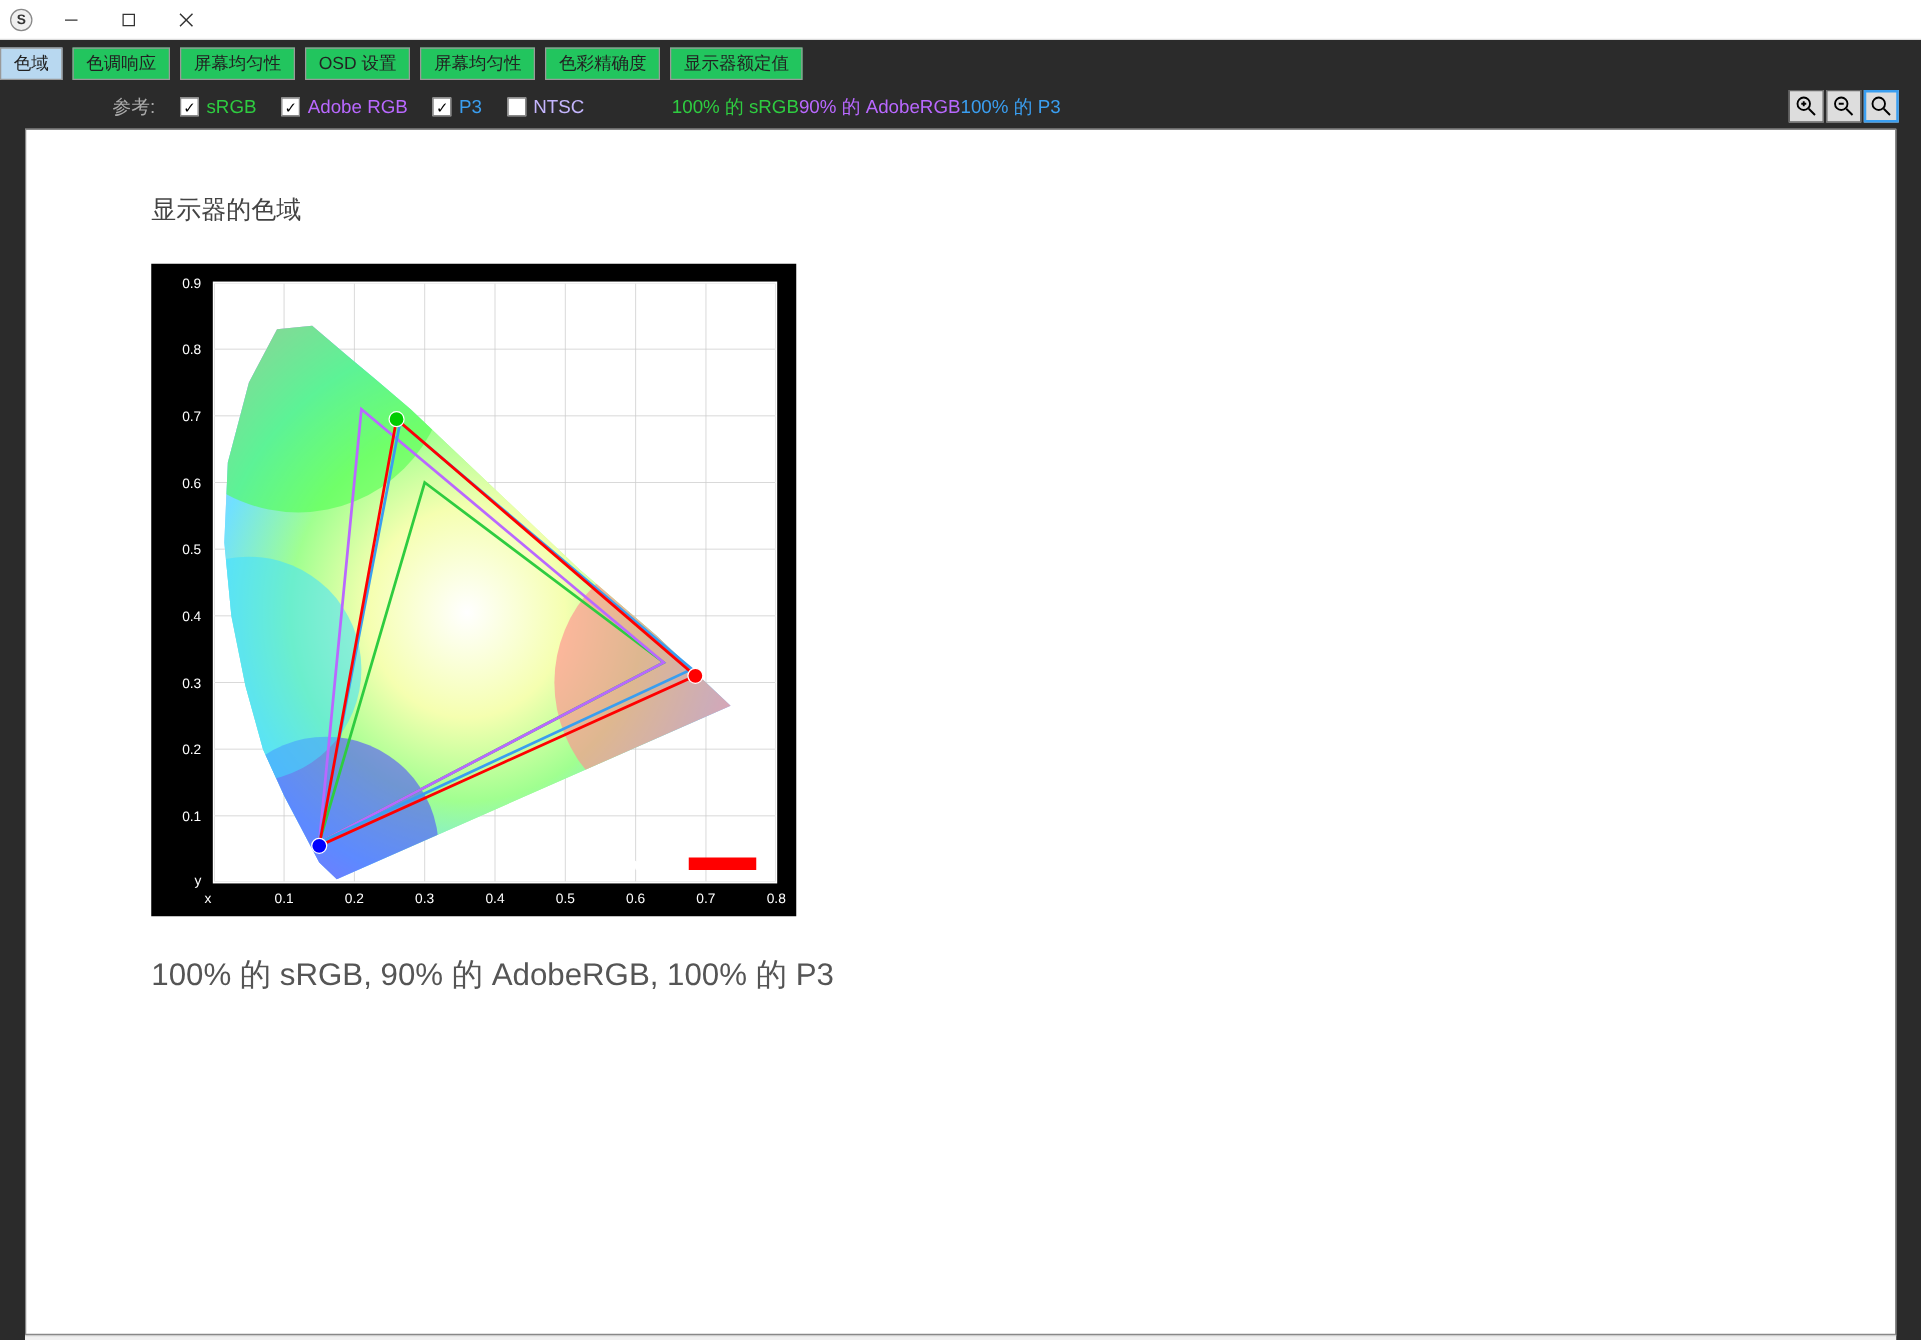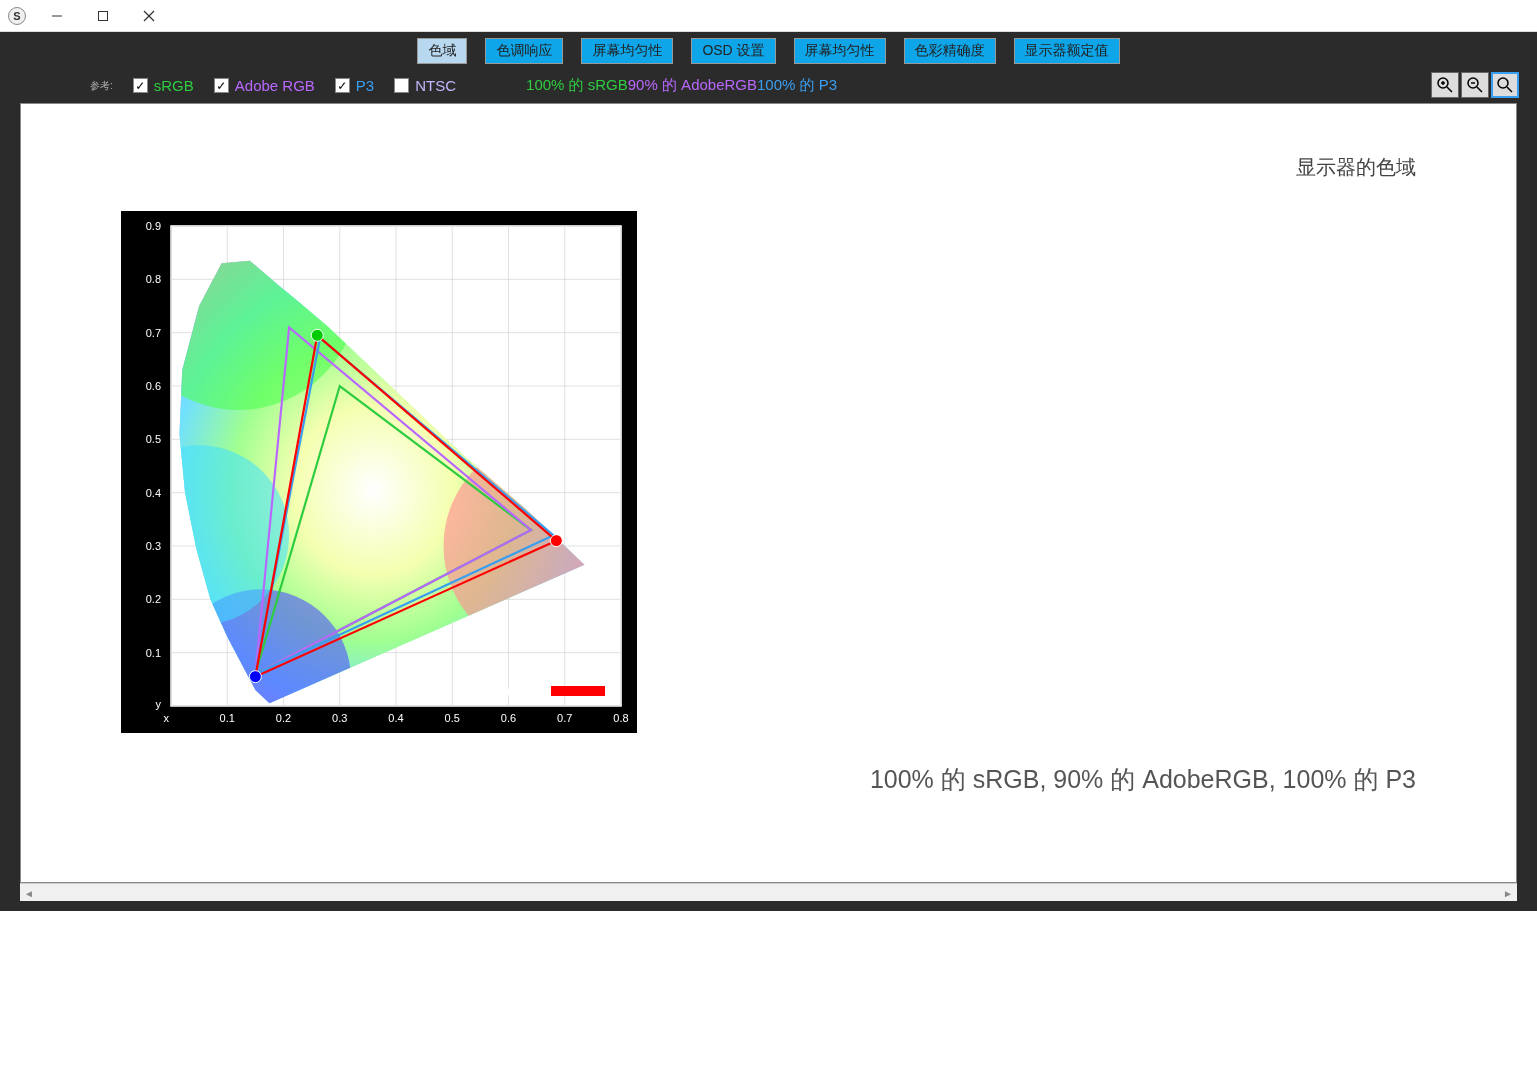--- a/index.html
+++ b/index.html
@@ -10,42 +10,42 @@
     .titlebar .app-icon { width: 18px; height: 18px; border: 1px solid #888; border-radius: 50%; display: flex; align-items: center; justify-content: center; font-size: 11px; font-weight: bold; color: #333; margin-right: 8px; background: #f0f0f0; }
     .titlebar .title { font-size: 14px; color: #333; flex: 1; }
     .titlebar .window-controls { display: flex; }
     .titlebar .wc-btn { width: 46px; height: 32px; display: flex; align-items: center; justify-content: center; }
     .titlebar .wc-btn svg { width: 12px; height: 12px; }
 
     
     .dark-container { background: #2b2b2b; padding-top: 6px; padding-bottom: 10px; }
 
     
-    .tab-bar { display: flex; justify-content: center; gap: 18px; }
-    .tab-bar .tab { background: #0ea5e9; padding: 3px 10px; font-size: 14px; color: #222; border: 1px solid #999; cursor: pointer; }
+    .tab-bar { display: flex; justify-content: flex-start; gap: 8px; }
+    .tab-bar .tab { background: #22c55e; padding: 3px 10px; font-size: 14px; color: #222; border: 1px solid #999; cursor: pointer; }
     .tab-bar .tab.active { background: #b8d8f0; }
 
     
     .ref-bar { display: flex; align-items: center; padding: 12px 30px 8px 90px; gap: 10px; position: relative; }
-    .ref-bar .ref-label { color: #aaa; font-size: 10px; }
+    .ref-bar .ref-label { color: #aaa; font-size: 15px; }
     .ref-bar .ref-item { display: inline-flex; align-items: center; gap: 6px; font-size: 15px; padding-left: 10px; }
     .ref-bar .chk { width: 15px; height: 15px; border: 1px solid #888; background: #fff; display: inline-flex; align-items: center; justify-content: center; cursor: pointer; }
     .ref-bar .chk.checked::after { content: "✓"; font-size: 12px; color: #000; line-height: 1; }
     .ref-summary { display: flex; margin-left: 60px; font-size: 15px; }
     .ref-summary .s-srgb { color: #2ecc40; }
     .ref-summary .s-adobe { color: #b968ff; }
     .ref-summary .s-p3 { color: #3a9ef0; }
 
     .zoom-controls { position: absolute; right: 18px; top: 8px; display: flex; gap: 2px; }
     .zoom-controls .zbtn { width: 28px; height: 26px; border: 1px solid #666; background: #ddd; display: flex; align-items: center; justify-content: center; cursor: pointer; }
     .zoom-controls .zbtn.active { border: 2px solid #3a9ef0; }
     .zoom-controls .zbtn svg { width: 18px; height: 18px; }
 
     
-    .main-area { background: #fff; margin: 0 20px; height: 780px; overflow: auto; position: relative; border: 1px solid #888; text-align: right; }
+    .main-area { background: #fff; margin: 0 20px; height: 965px; overflow: auto; position: relative; border: 1px solid #888; }
     .main-inner { padding: 50px 100px; }
     .page-title { font-size: 20px; color: #444; margin-bottom: 30px; }
 
     
     .chart-block { width: 516px; height: 522px; background: #000; position: relative; }
     .chart-block svg { position: absolute; left: 0; top: 0; }
 
     .summary-below { font-size: 25px; color: #555; margin-top: 30px; }
 
     

